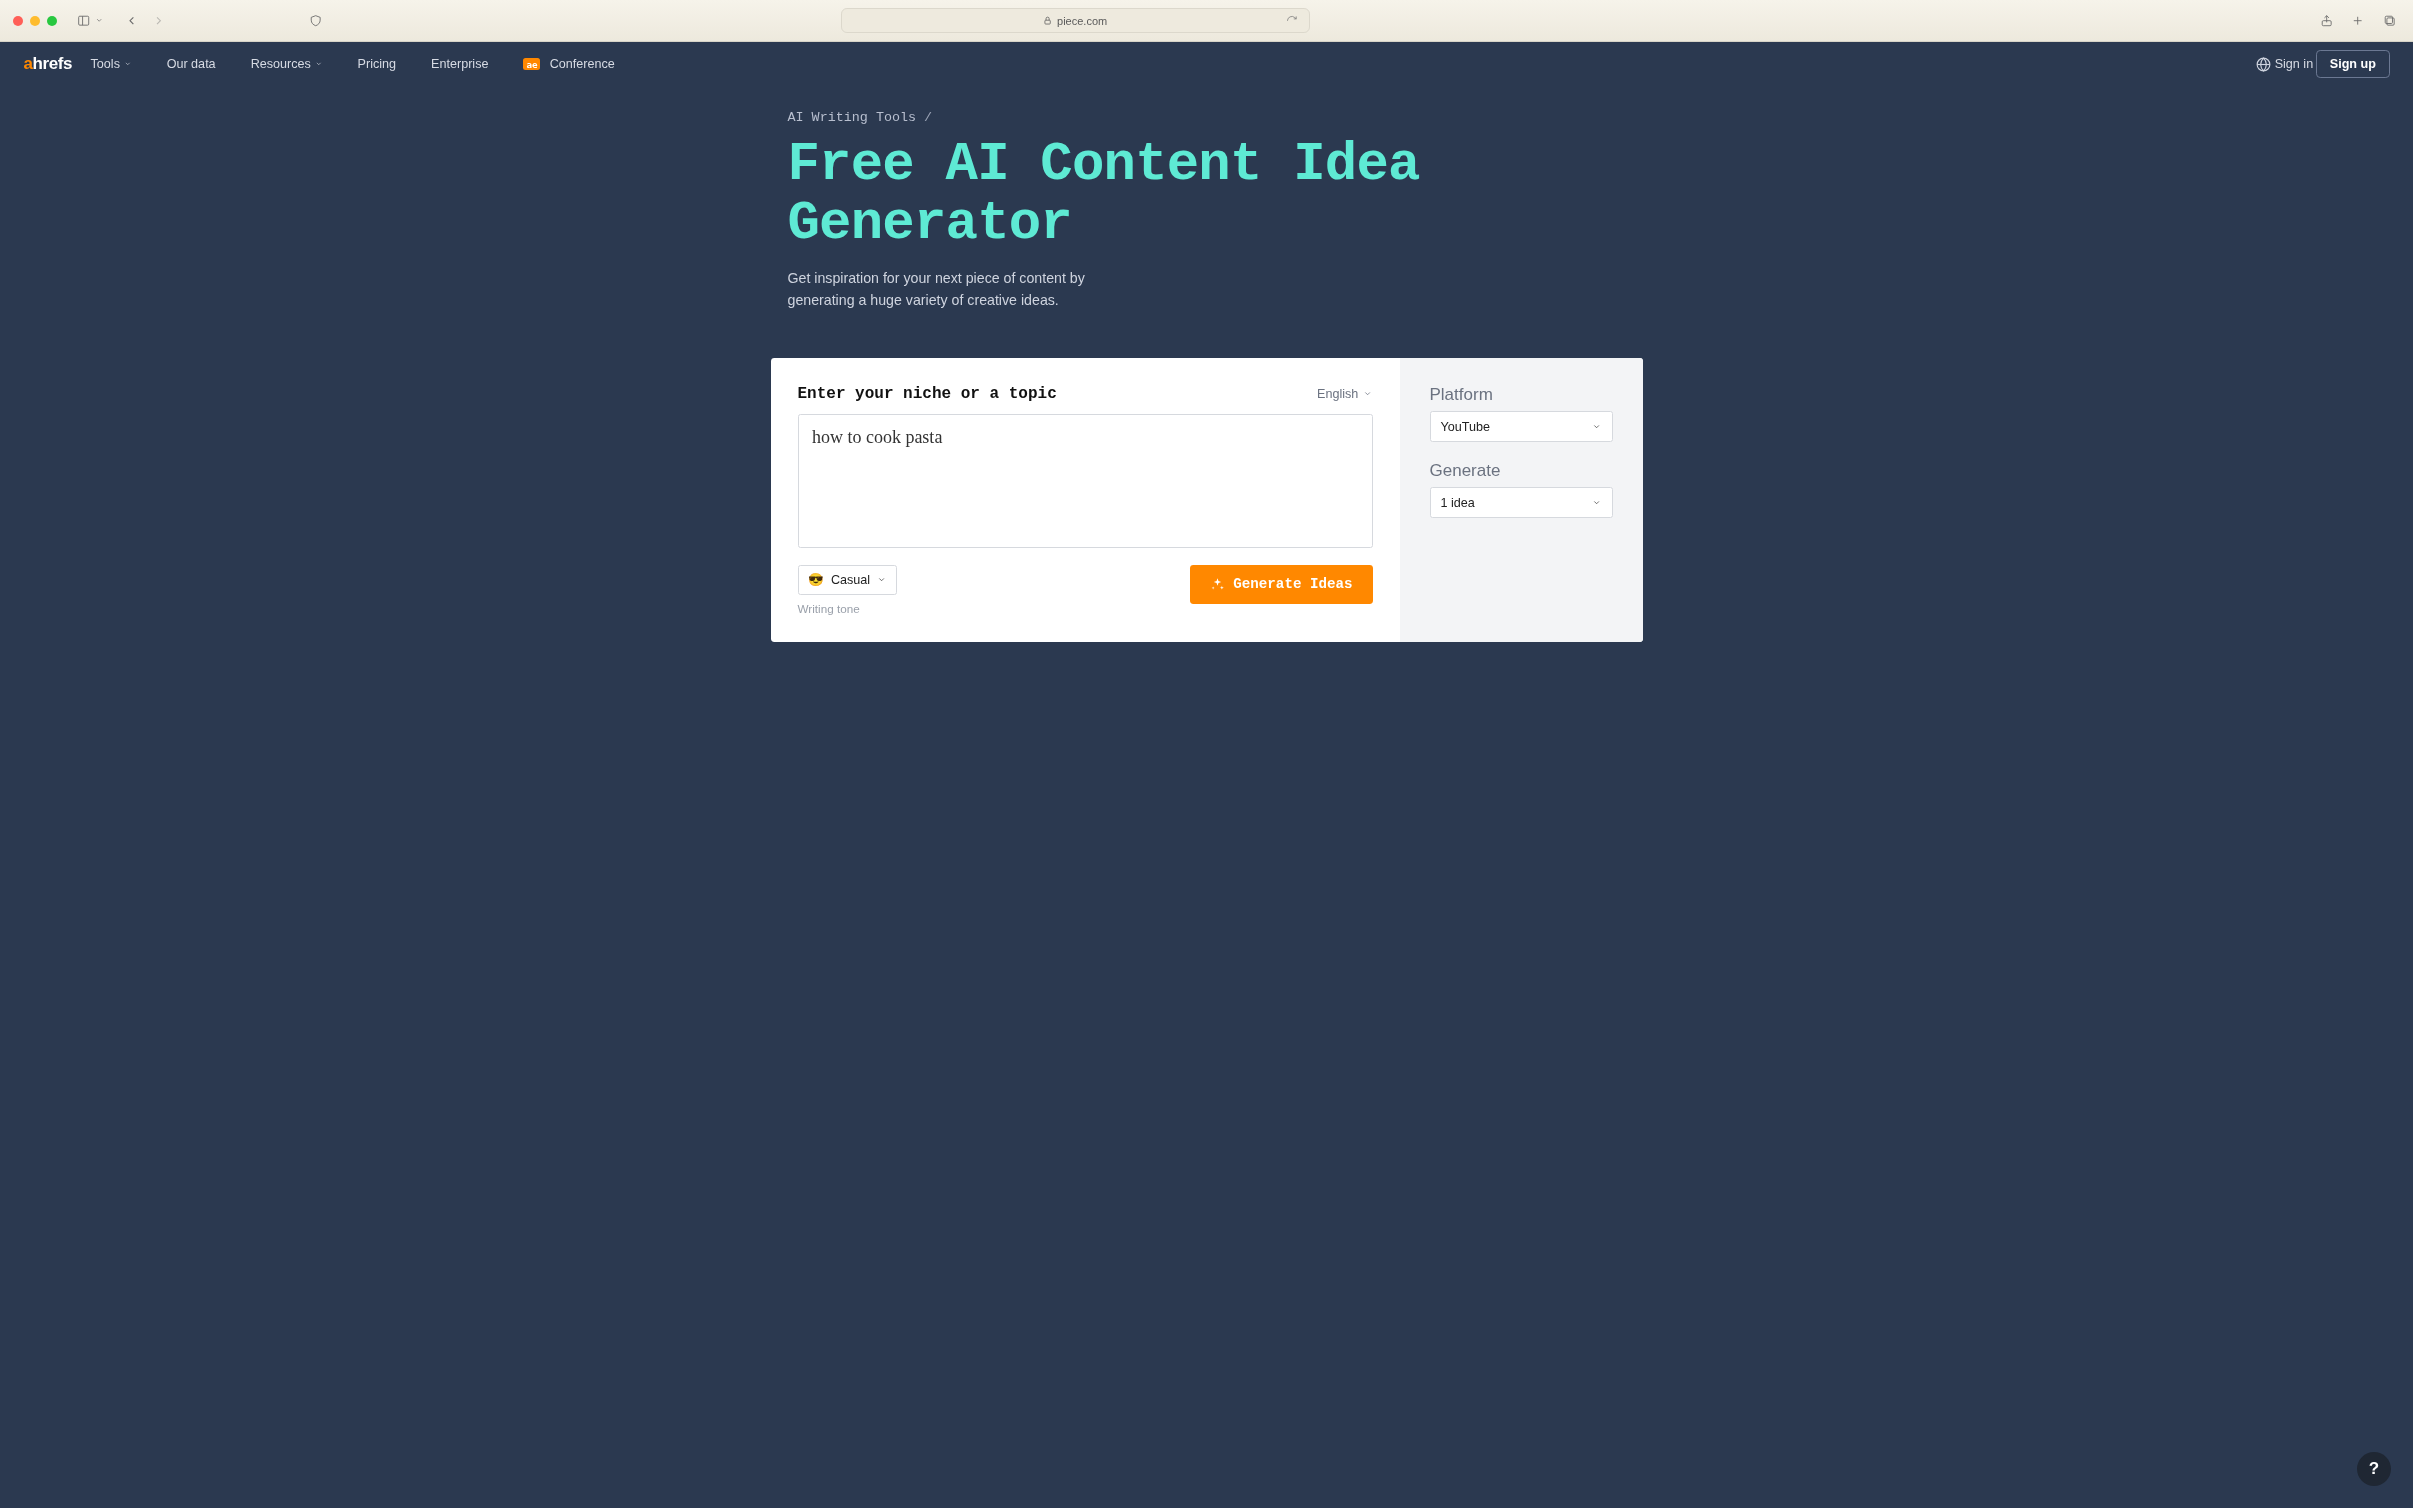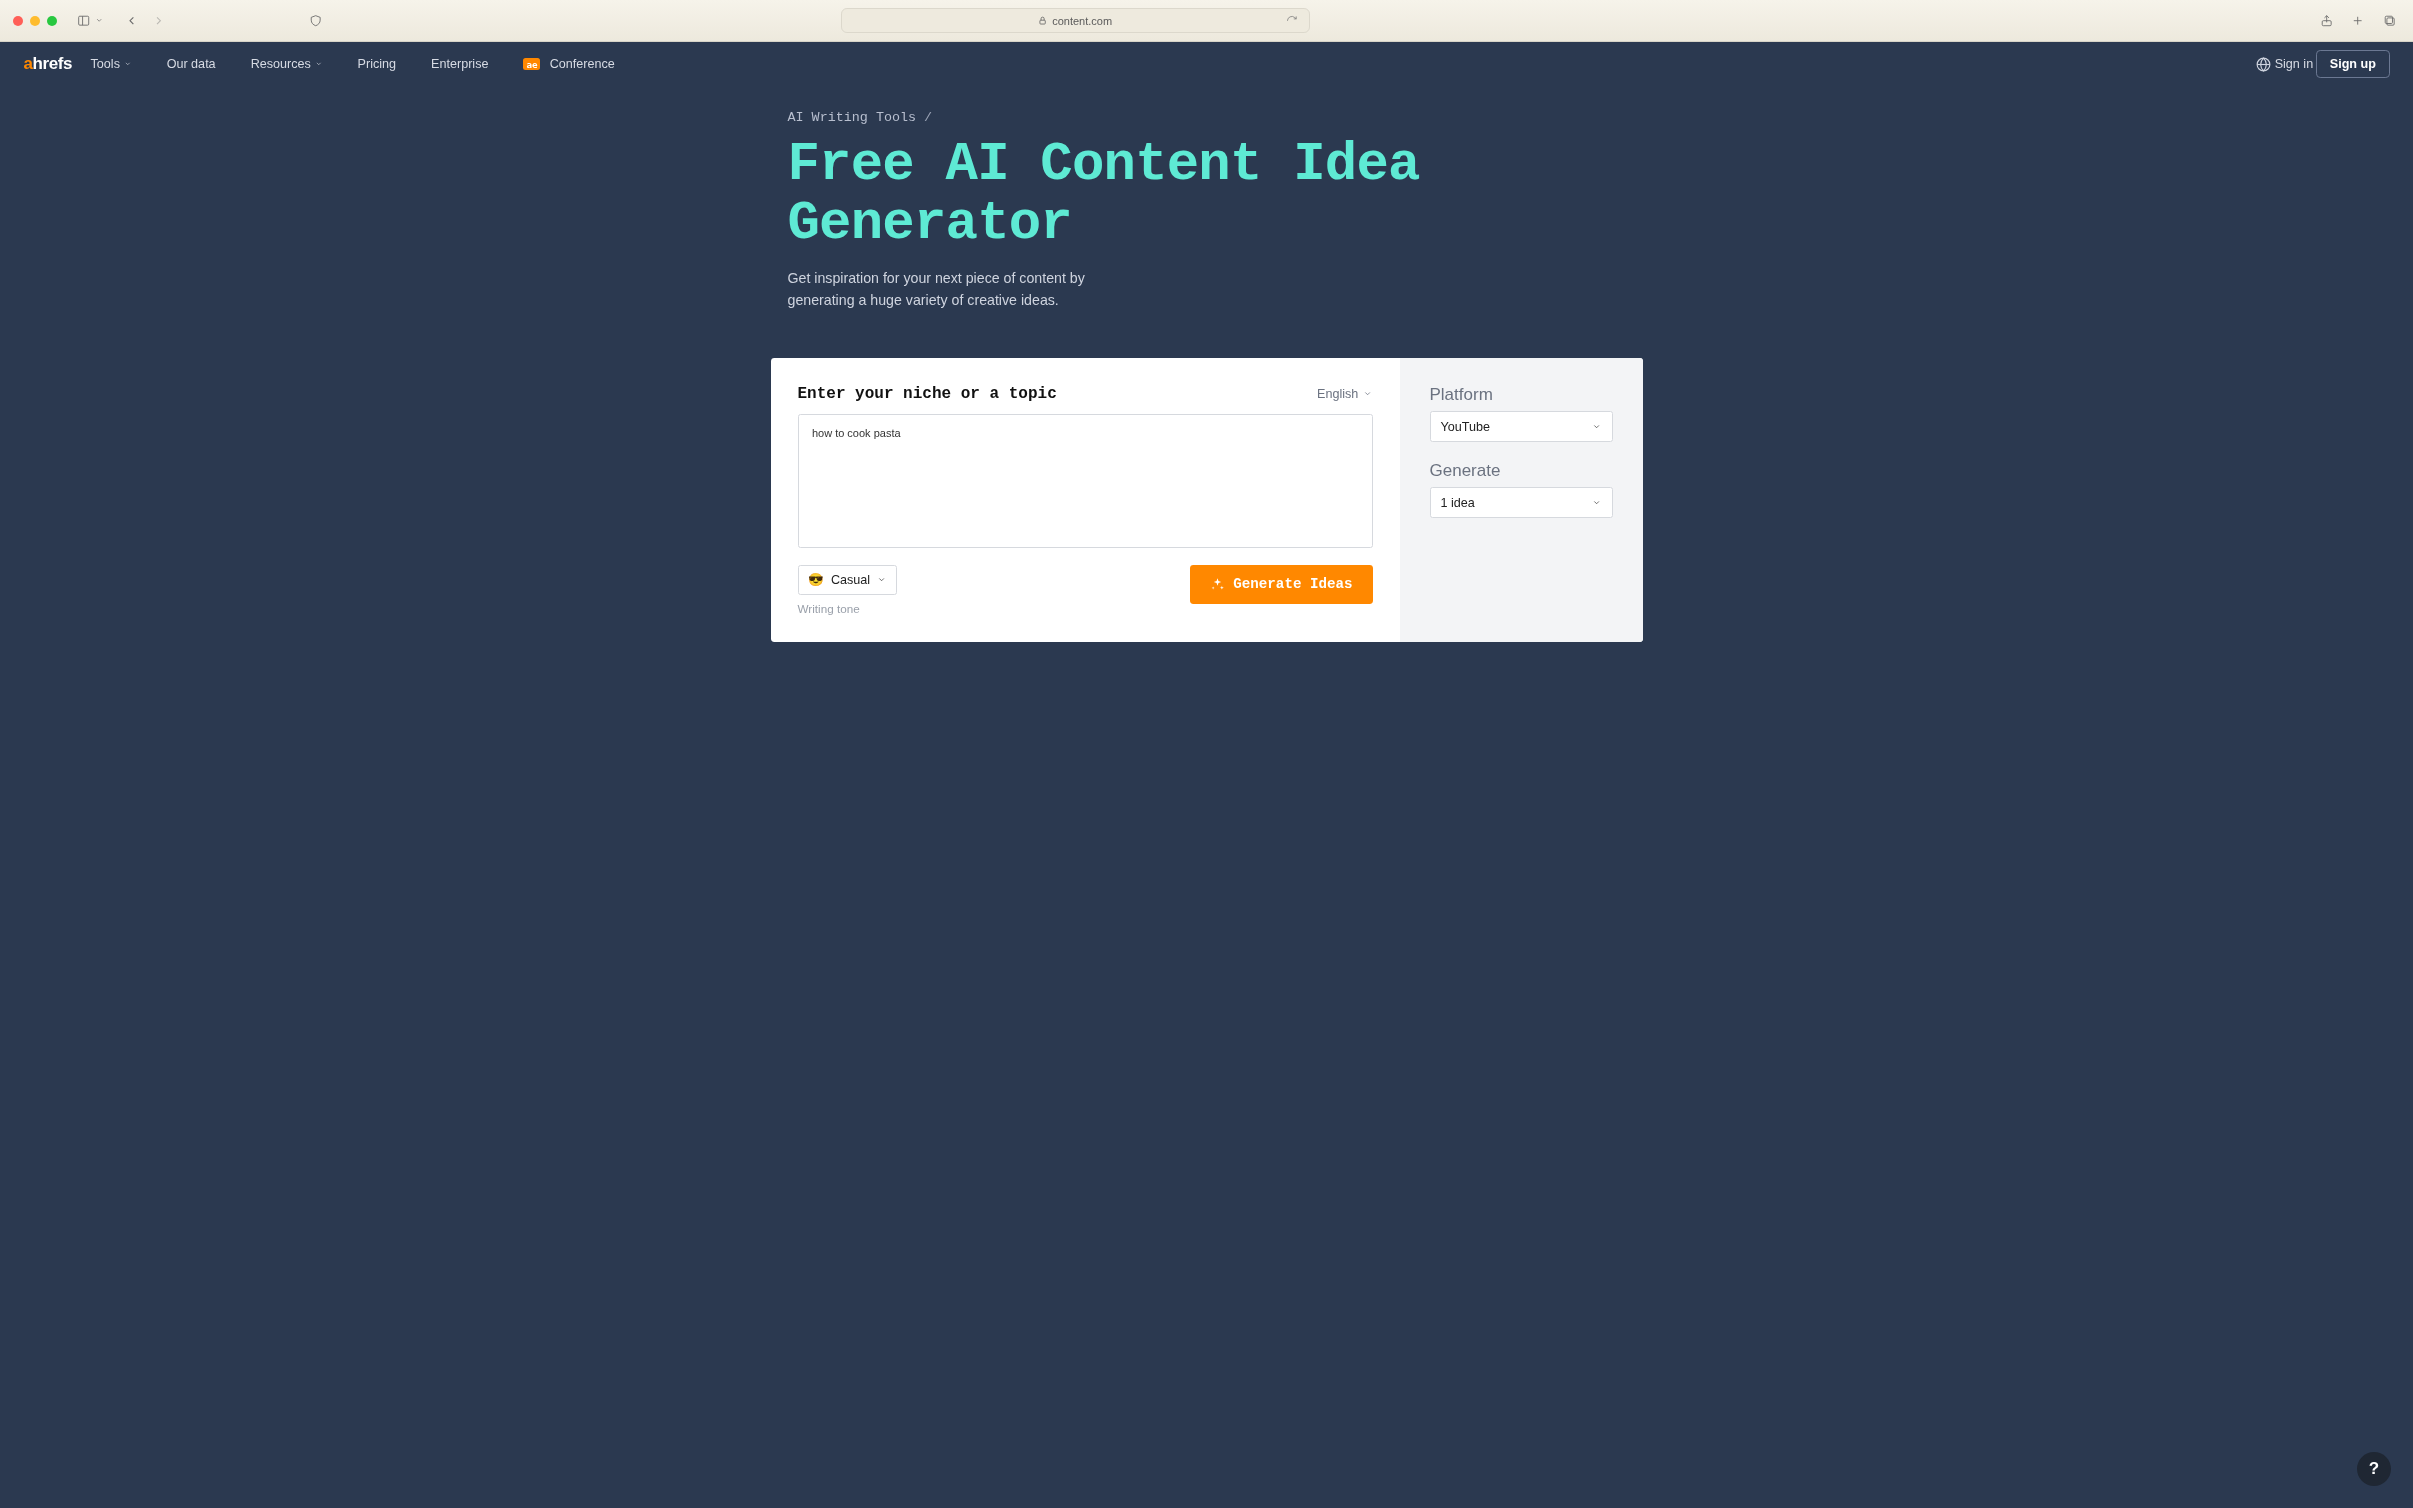--- a/index.html
+++ b/index.html
@@ -46,21 +46,21 @@
 .hero h1 { font-family: "Courier New", monospace; font-size: 54px; font-weight: 700; line-height: 1.1; color: #5eead4; letter-spacing: -0.8px; margin-bottom: 13.4px; }
 .hero p { font-size: 14.2px; color: #cfd4df; line-height: 1.55; max-width: 352px; }
 
 
 .card { max-width: 872px; margin: 22px auto 8px; background: #fff; border-radius: 3.4px; display: flex; color: #222; overflow: hidden; }
 .card-main { flex: 1; padding: 27px; }
 .card-side { width: 243px; background: #f3f4f6; padding: 27px 30px; }
 .card-header-row { display: flex; align-items: center; justify-content: space-between; margin-bottom: 11.7px; }
 .card-title { font-family: "Courier New", monospace; font-size: 16px; font-weight: 700; color: #111; }
 .lang-select { display: flex; align-items: center; gap: 5px; color: #6b7280; font-size: 12.6px; cursor: pointer; }
-.topic-input { width: 100%; height: 134px; border: 0.8px solid #d6d9de; border-radius: 2.5px; padding: 11.7px 13.4px; font-size: 11px; color: #333; resize: none; font-family: Liberation Sans, sans-serif; }
+.topic-input { width: 100%; height: 134px; border: 0.8px solid #d6d9de; border-radius: 2.5px; padding: 11.7px 13.4px; font-size: 18px; color: #333; resize: none; font-family: Liberation Serif, serif; }
 .below-row { display: flex; align-items: flex-start; justify-content: space-between; margin-top: 13.4px; }
 .tone-group { display: flex; flex-direction: column; gap: 6.7px; }
 .tone-select { display: inline-flex; align-items: center; gap: 6.7px; border: 0.8px solid #d6d9de; border-radius: 2.5px; padding: 6.7px 10px; font-size: 12.6px; cursor: pointer; color: #222; }
 .tone-label { font-size: 11.7px; color: #9aa0aa; }
 .generate-btn { background: #ff8800; color: #fff; border: none; border-radius: 3.4px; padding: 11.7px 20px; font-size: 14.2px; font-weight: 600; display: inline-flex; align-items: center; gap: 8.4px; cursor: pointer; font-family: "Courier New", monospace; }
 .sparkle { width: 15px; height: 15px; }
 
 .side-label { font-size: 17px; color: #6b7280; margin-bottom: 6.7px; }
 .side-select { background: #fff; border: 0.8px solid #d6d9de; border-radius: 2.5px; padding: 7.5px 10px; display: flex; align-items: center; justify-content: space-between; font-size: 12.6px; cursor: pointer; margin-bottom: 18.4px; color: #222; }
 .side-select .caret { width: 9.2px; height: 9.2px; color: #444; }
@@ -108,21 +108,21 @@
   <div class="chrome-btn" style="margin-right:6.7px;">
     <svg viewBox="0 0 24 24" fill="none" stroke="currentColor" stroke-width="1.6">
         <path d="M12 3l8 3v5c0 5-3.5 8.5-8 10-4.5-1.5-8-5-8-10V6l8-3z"></path>
       </svg>
   </div>
   <div class="address-bar">
     <svg class="lock" viewBox="0 0 24 24" fill="none" stroke="currentColor" stroke-width="2">
         <rect x="5" y="11" width="14" height="10" rx="2"></rect>
         <path d="M8 11V7a4 4 0 0 1 8 0v4"></path>
       </svg>
-    <span>content.com</span>
+    <span>piece.com</span>
     <div class="chrome-btn address-reload">
       <svg viewBox="0 0 24 24" fill="none" stroke="currentColor" stroke-width="1.6" style="width:11.7px;height:11.7px;">
           <path d="M3 12a9 9 0 0 1 15-6.7L21 8"></path>
           <polyline points="21 3 21 8 16 8"></polyline>
         </svg>
     </div>
   </div>
   <div class="chrome-right">
     <div class="chrome-btn">
       <svg viewBox="0 0 24 24" fill="none" stroke="currentColor" stroke-width="1.6">

